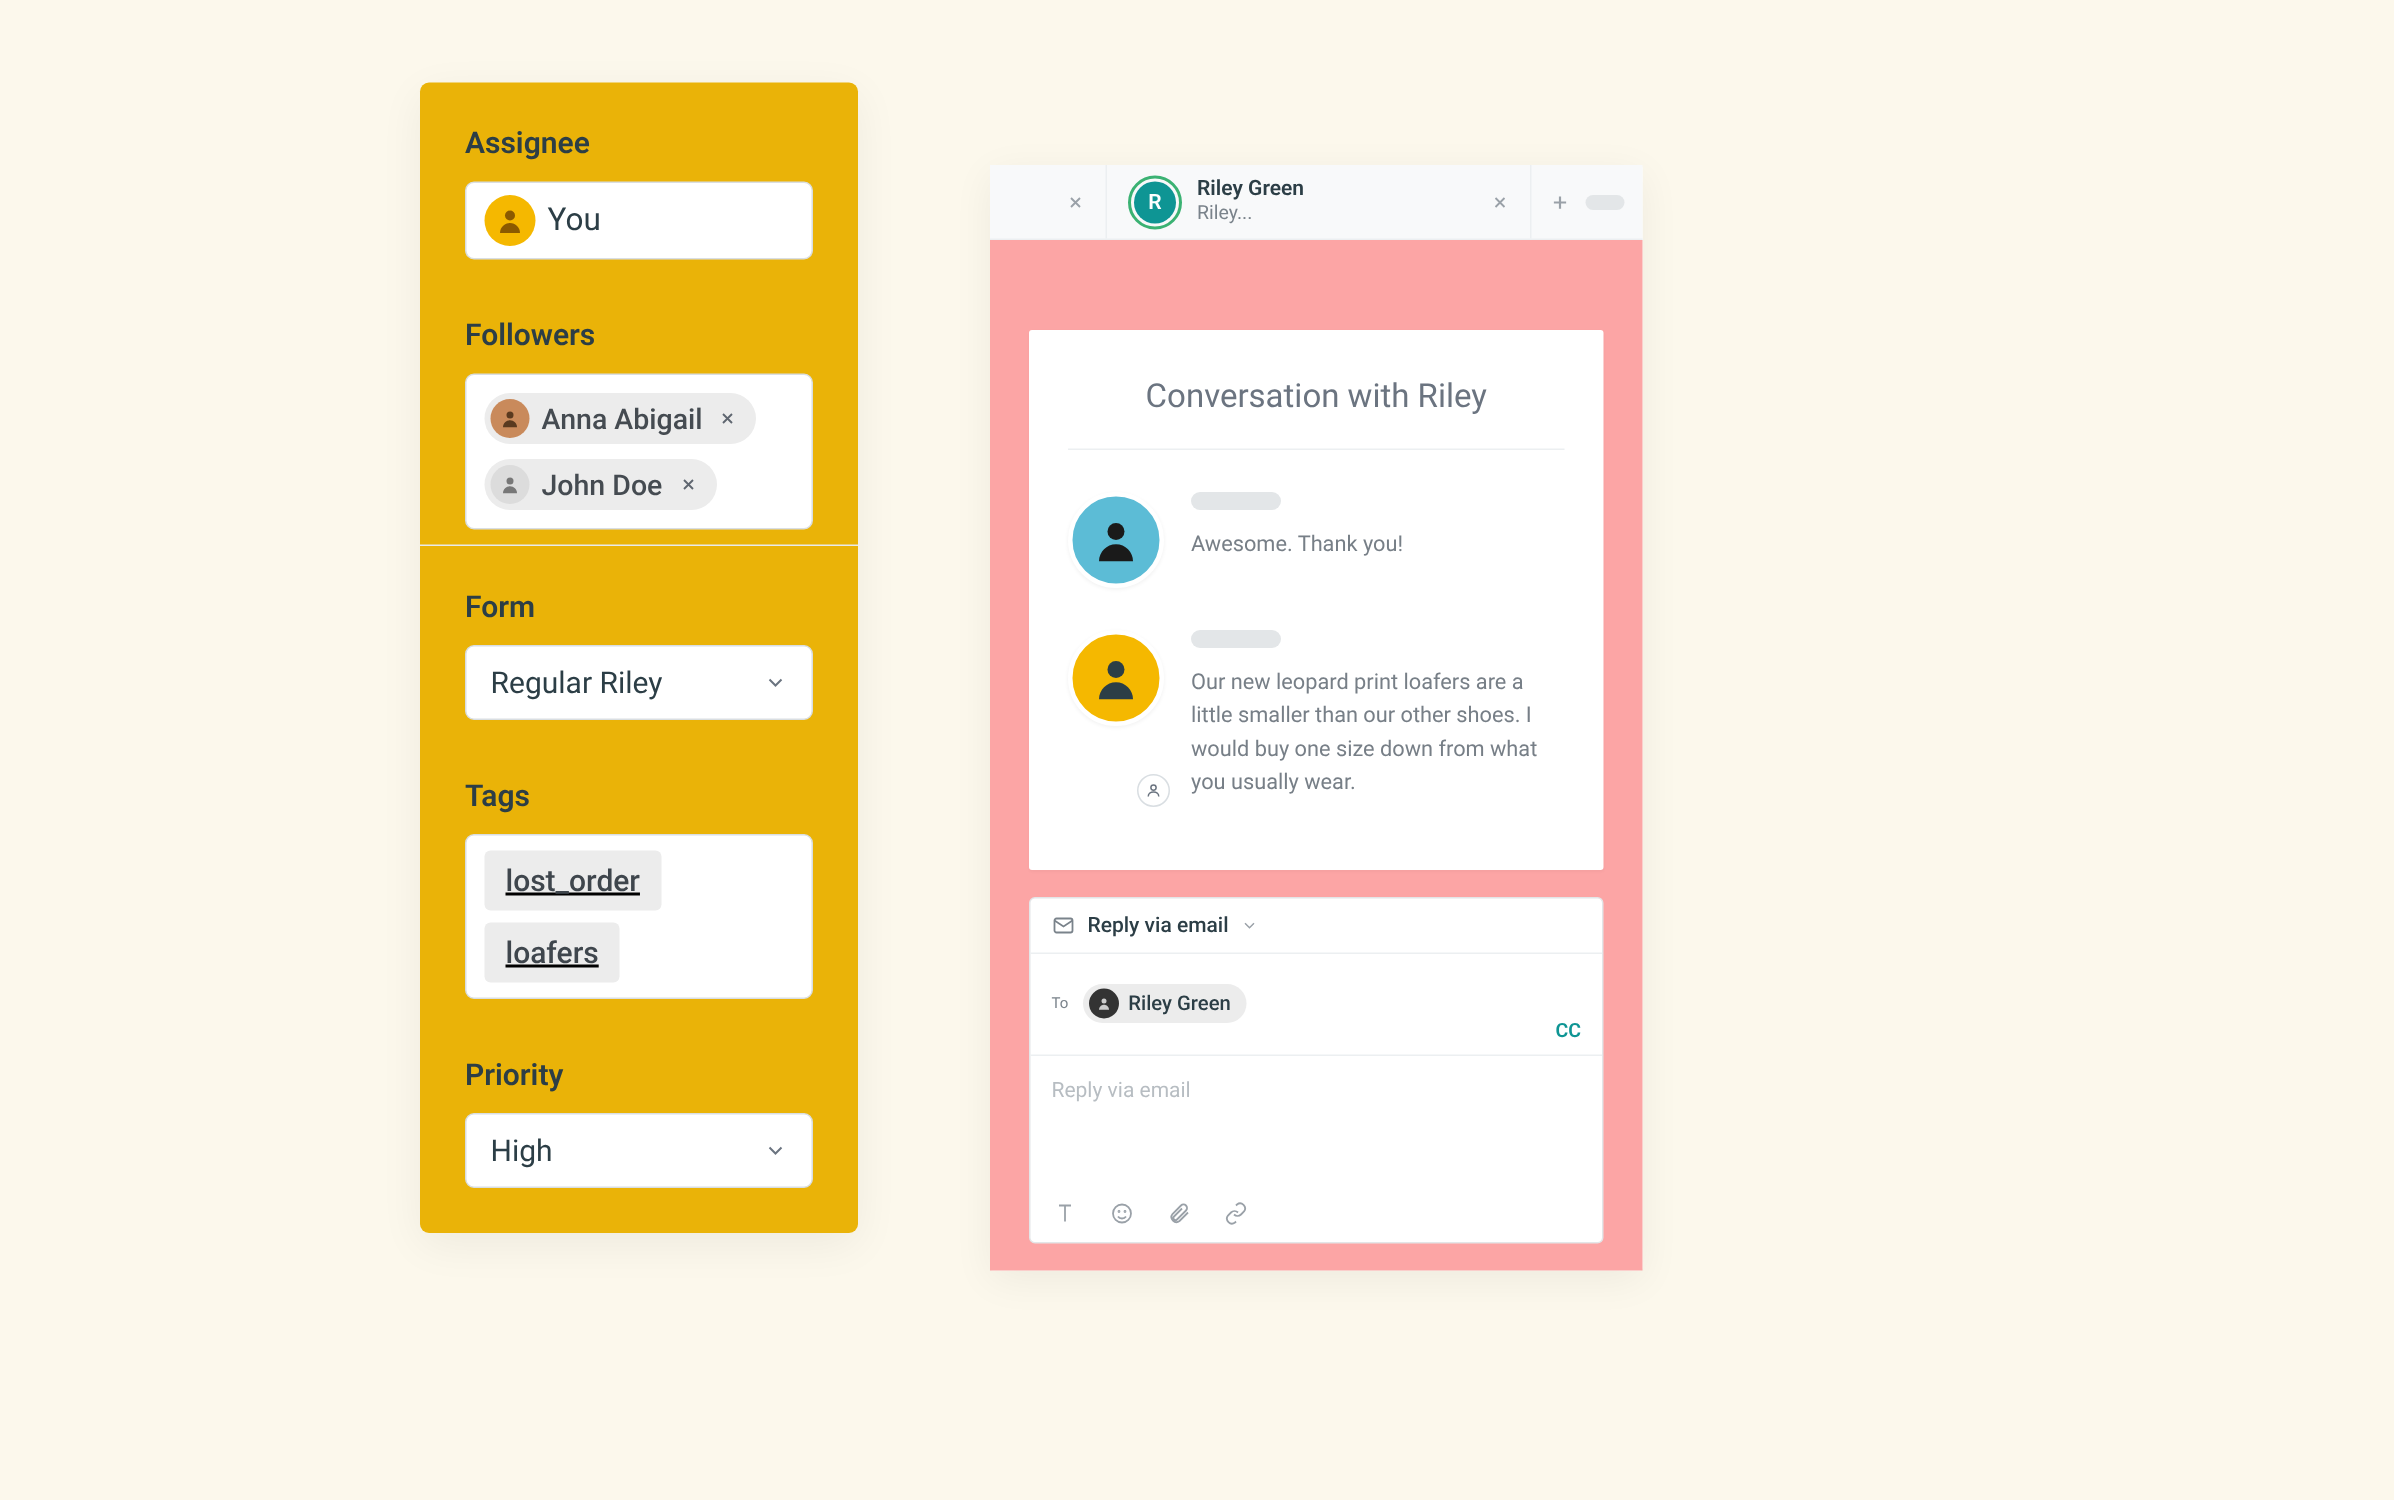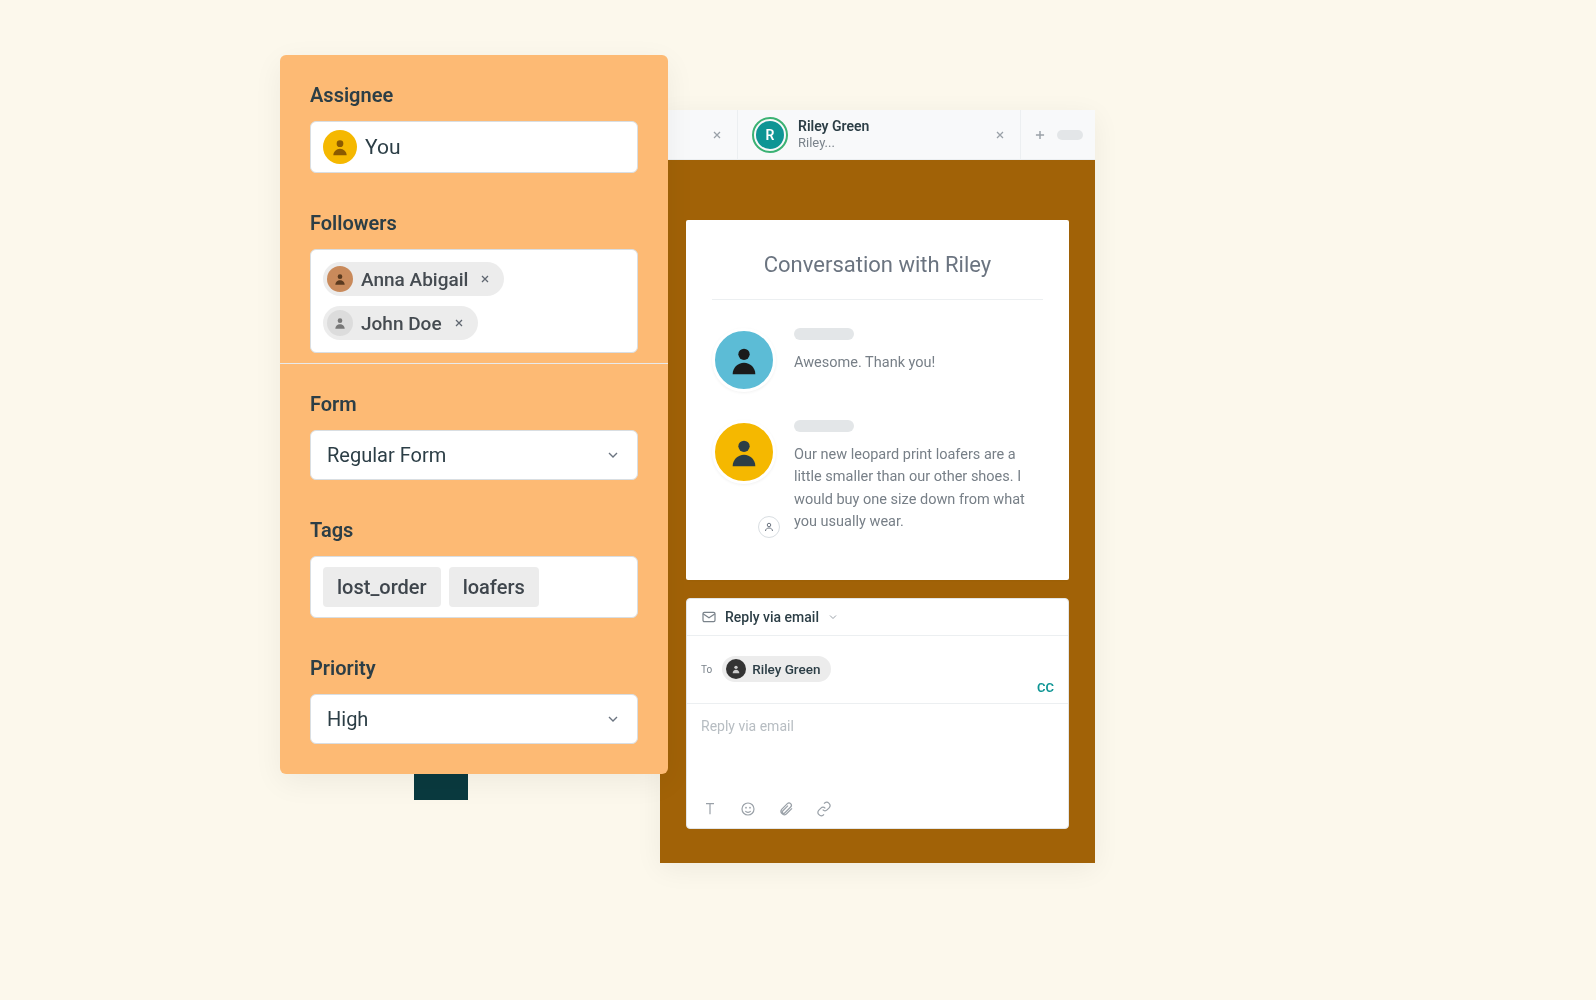--- a/index.html
+++ b/index.html
@@ -1,22 +1,22 @@
 <!DOCTYPE html>
 <html><head>
 <meta charset="utf-8">
 <style>
 * { box-sizing: border-box; margin: 0; padding: 0; font-family: -apple-system, BlinkMacSystemFont, "Segoe UI", Roboto, Helvetica, Arial, sans-serif; }
 body { background: #fcf8ec; width: 1596px; height: 1000px; position: relative; }
 
 .panel-left {
   position: absolute;
   left: 280px; top: 55px;
-  width: 388px;
-  background: #fdba74;
+  width: 292px;
+  background: #eab308;
   border-radius: 6px;
   box-shadow: 0 8px 30px rgba(0,0,0,0.06);
   z-index: 10;
   padding: 0;
 }
 .panel-section { padding: 28px 30px 10px 30px; }
 .panel-section.border-top { border-top: 1px solid #e8eaec; }
 .section-label {
   font-size: 20px; font-weight: 600; color: #2c3e46;
   margin-bottom: 14px;
@@ -51,21 +51,21 @@
 }
 
 .select-box {
   background: #fff; border: 1px solid #d9dee2; border-radius: 6px;
   padding: 12px 16px; display: flex; align-items: center; justify-content: space-between;
   cursor: pointer;
 }
 .select-text { font-size: 20px; color: #2c3e46; }
 .chevron { width:16px; height:16px; }
 
-.tags-box { display:flex; flex-wrap: wrap; padding: 10px 12px; }
+.tags-box { display:flex; flex-wrap: wrap; padding: 10px 12px; text-decoration: underline; }
 .tag {
   background: #ececec; border-radius: 4px; padding: 8px 14px;
   font-size: 20px; color: #3f464d; font-weight: 500;
 }
 
 
 .panel-right {
   position: absolute;
   left: 660px; top: 110px;
   width: 435px;
@@ -101,21 +101,21 @@
   font-weight:600;font-size:14px;
 }
 .tab-meta { display:flex; flex-direction:column; line-height:1.2; }
 .tab-name { font-size:14px; color:#2c3e46; font-weight:600; }
 .tab-status { font-size:13px; color:#7a838b; }
 .tab.active { flex:1; }
 .tab-actions { display:flex; align-items:center; gap:10px; padding:0 12px; }
 .plus { color:#9aa1a8; font-size:18px; cursor:pointer; }
 .pill-ghost { width:26px;height:10px;background:#e3e6e8;border-radius:6px; }
 
-.convo-body { padding: 0 26px 34px 26px; background:#a16207; }
+.convo-body { padding: 0 26px 18px 26px; background:#fca5a5; }
 .convo-card { background:#fff; border-radius:2px; padding: 32px 26px 18px 26px; box-shadow:0 1px 2px rgba(0,0,0,0.03);}
 .convo-title { text-align:center; font-size:22px; color:#6b7480; font-weight:400; padding-bottom:22px; border-bottom:1px solid #eceff1; margin-bottom:28px; }
 
 .msg-row { display:flex; gap:18px; margin-bottom:28px; }
 .msg-avatar-wrap { position:relative; flex-shrink:0; }
 .msg-avatar { width:64px;height:64px;border-radius:50%; }
 .msg-avatar.yellow { background:#f5b800; }
 .msg-avatar.blue { background:#5cbcd6; }
 .sub-badge {
   position:absolute; right:-4px; bottom:-4px;
@@ -205,21 +205,21 @@
               <path d="M6 6l12 12M18 6L6 18"></path>
             </svg>
         </span>
       </div>
     </div>
   </div>
 
   <div class="panel-section border-top">
     <div class="section-label">Form</div>
     <div class="select-box">
-      <span class="select-text">Regular Form</span>
+      <span class="select-text">Regular Riley</span>
       <svg class="chevron" viewBox="0 0 24 24" stroke="#6b7480" stroke-width="2" fill="none">
           <path d="M6 9l6 6 6-6"></path>
         </svg>
     </div>
   </div>
 
   <div class="panel-section">
     <div class="section-label">Tags</div>
     <div class="input-box tags-box">
       <span class="tag">lost_order</span>

